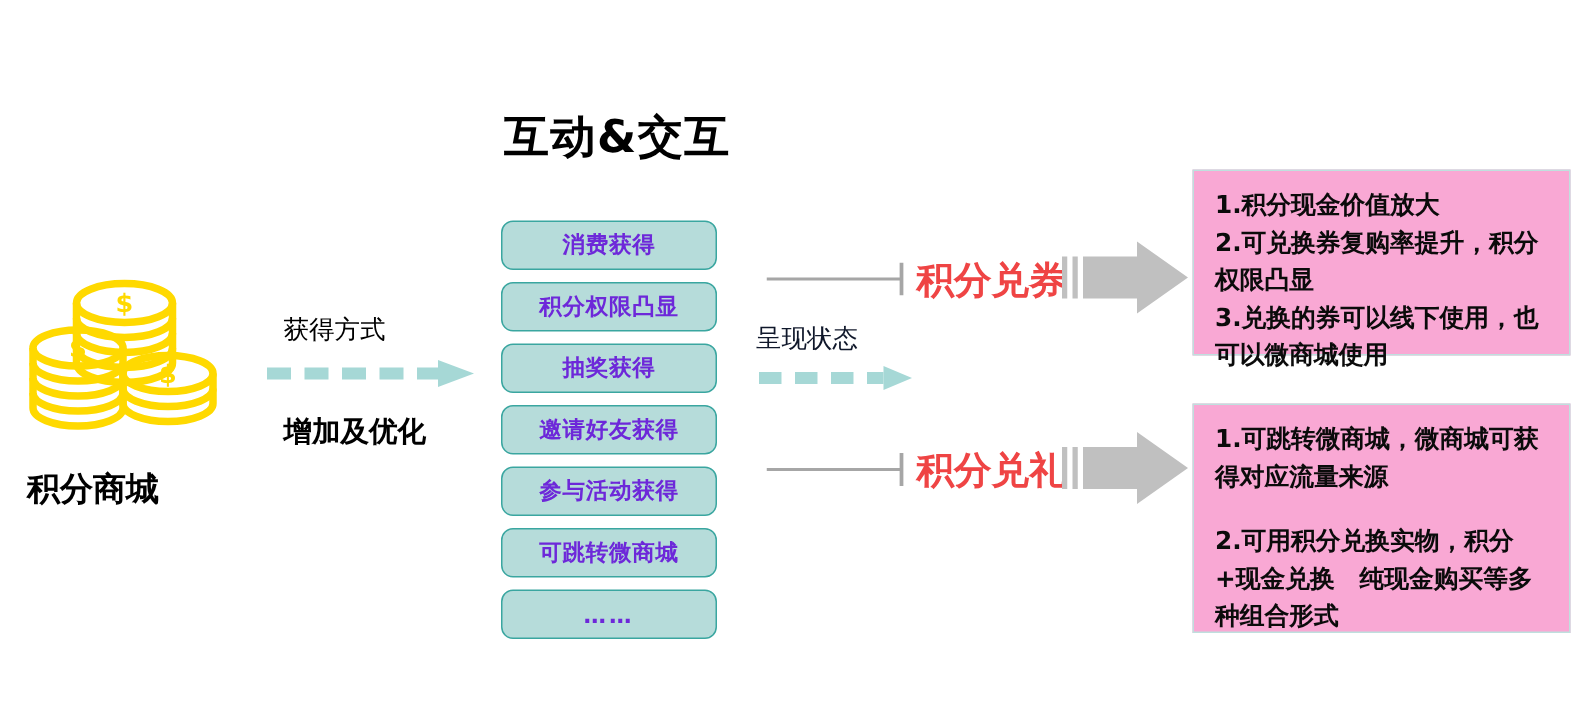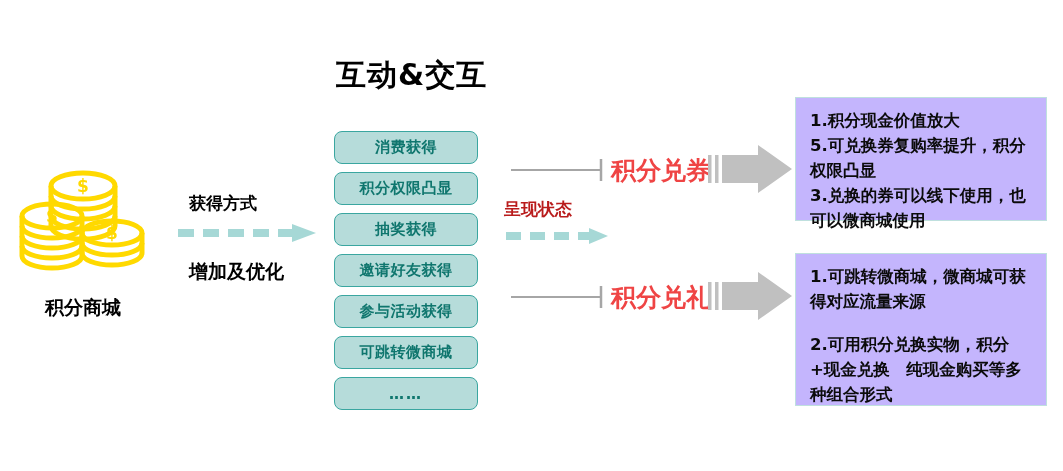--- a/index.html
+++ b/index.html
@@ -9,20 +9,21 @@
   }
   body {
     font-family: "DejaVu Sans", "Liberation Sans", sans-serif;
   }
   #canvas {
     position: relative;
     width: 1063px;
     height: 418px;
     background: #ffffff;
     overflow: hidden;
+    margin-top: 16px;
   }
 
   
   #diagram-title {
     position: absolute;
     left: 336px;
     top: 55px;
     font-size: 30px;
     font-weight: bold;
     color: #000000;
@@ -36,33 +37,32 @@
     left: 18px;
     top: 168px;
     width: 130px;
     height: 105px;
   }
   #points-mall-label {
     position: absolute;
     left: 18px;
     top: 295px;
     width: 130px;
-    text-align: center;
-    font-size: 19px;
+    font-size: 22px;
     font-weight: bold;
     color: #000000;
   }
 
   
   #label-acquire-method {
     position: absolute;
     left: 189px;
     top: 192px;
     font-size: 17px;
-    font-weight: bold;
+    font-weight: normal;
     color: #000000;
     white-space: nowrap;
   }
   #label-increase-optimize {
     position: absolute;
     left: 189px;
     top: 259px;
     font-size: 19px;
     font-weight: bold;
     color: #000000;
@@ -89,36 +89,36 @@
     height: 33px;
     margin-bottom: 8px;
     background: #b6dcda;
     border: 1.5px solid #3aa6a0;
     border-radius: 8px;
     display: flex;
     align-items: center;
     justify-content: center;
     font-size: 15px;
     font-weight: bold;
-    color: #0f766e;
+    color: #6d28d9;
     letter-spacing: 0.5px;
   }
   .method-box.dots {
     font-size: 15px;
     letter-spacing: 2px;
   }
 
   
   #label-present-state {
     position: absolute;
     left: 504px;
     top: 198px;
     font-size: 17px;
-    font-weight: bold;
-    color: #b91c1c;
+    font-weight: normal;
+    color: #0f172a;
     white-space: nowrap;
   }
   #dashed-arrow-middle {
     position: absolute;
     left: 504px;
     top: 225px;
     width: 105px;
     height: 22px;
   }
 
@@ -145,21 +145,21 @@
     width: 86px;
     height: 56px;
   }
   #block-arrow-coupon { left: 708px; top: 141px; }
   #block-arrow-gift   { left: 708px; top: 268px; }
 
   
   .result-panel {
     position: absolute;
     box-sizing: border-box;
-    background: #c4b5fd;
+    background: #f9a8d4;
     border: 1.5px solid #bfe0de;
     padding: 10px 12px 8px 14px;
   }
   #result-panel-coupon {
     left: 795px;
     top: 97px;
     width: 252px;
     height: 124px;
   }
   #result-panel-gift {
@@ -267,21 +267,21 @@
   <div id="block-arrow-gift" class="block-arrow">
     <svg width="86" height="56" viewBox="0 0 86 56" xmlns="http://www.w3.org/2000/svg">
       <rect x="0" y="14" width="3.5" height="28" fill="#c0c0c0"></rect>
       <rect x="7" y="14" width="3.5" height="28" fill="#c0c0c0"></rect>
       <path d="M14 14 H50 V4 L84 28 L50 52 V42 H14 Z" fill="#c0c0c0"></path>
     </svg>
   </div>
 
   <div id="result-panel-coupon" class="result-panel">
     <div class="result-line">1.积分现金价值放大</div>
-    <div class="result-line">5.可兑换券复购率提升，积分权限凸显</div>
+    <div class="result-line">2.可兑换券复购率提升，积分权限凸显</div>
     <div class="result-line">3.兑换的券可以线下使用，也可以微商城使用</div>
   </div>
 
   <div id="result-panel-gift" class="result-panel">
     <div class="result-line">1.可跳转微商城，微商城可获得对应流量来源</div>
     <div class="result-gap"></div>
     <div class="result-line">2.可用积分兑换实物，积分+现金兑换　纯现金购买等多种组合形式</div>
   </div>
 
 </div>

